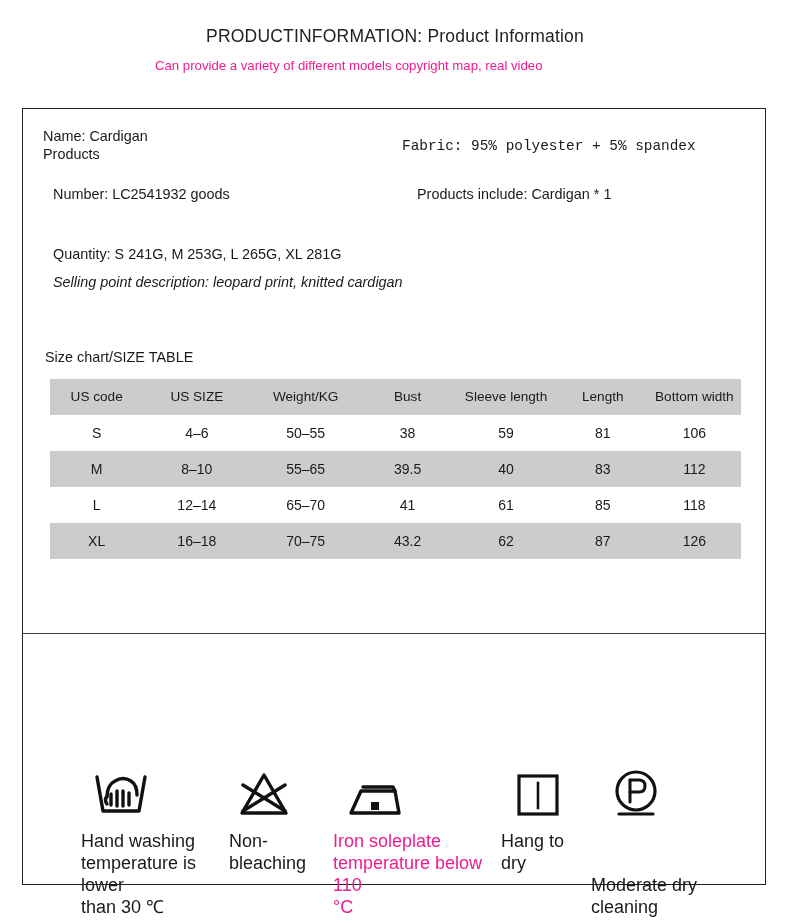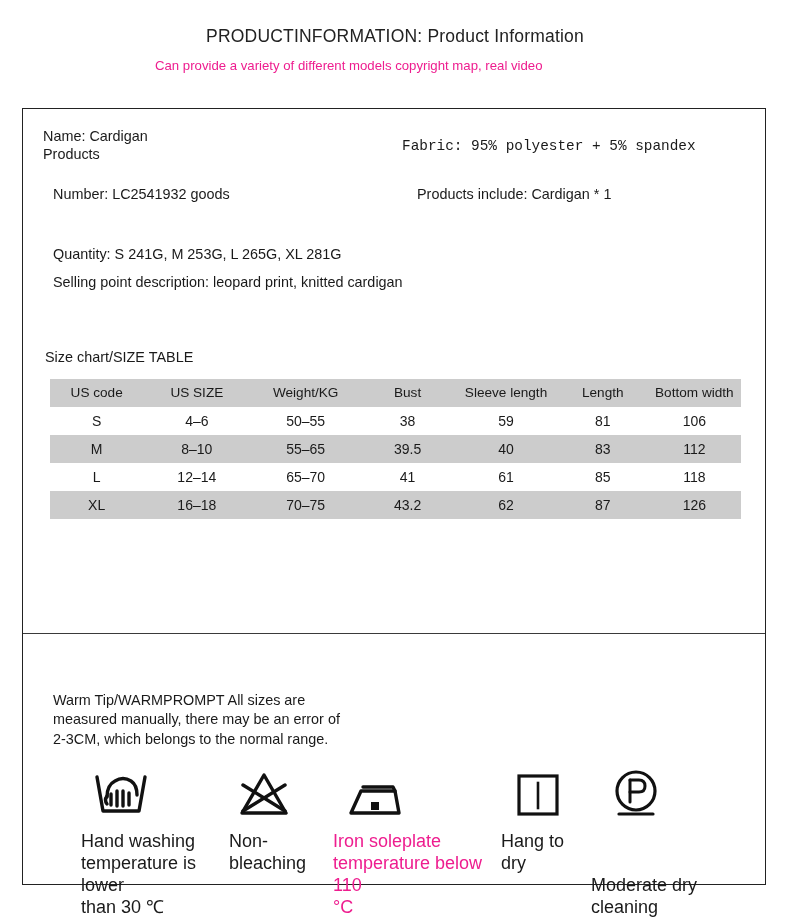--- a/index.html
+++ b/index.html
@@ -59,21 +59,21 @@
     font-size: 14.4px;
     line-height: 1.28;
     color: #1a1a1a;
     white-space: pre-line;
   }
   .i-name   { left: 20px;  top: 18px;  }
   .i-fabric { left: 379px; top: 28px; font-family: Liberation Mono, monospace;  }
   .i-number { left: 30px;  top: 76px;  }
   .i-incl   { left: 394px; top: 76px;  }
   .i-qty    { left: 30px;  top: 136px; }
-  .i-sell   { left: 30px;  top: 164px; }
+  .i-sell   { left: 30px;  top: 164px; font-style: italic; }
 
   
   .size-label {
     position: absolute;
     left: 22px;
     top: 240px;
     font-size: 14.4px;
     color: #1a1a1a;
   }
   .table {
@@ -83,21 +83,21 @@
     width: 691px;
     border-collapse: collapse;
     table-layout: fixed;
   }
   .table td, .table th {
     text-align: center;
     font-weight: normal;
     font-size: 14px;
     color: #1a1a1a;
     padding: 0;
-    height: 28px;
+    height: 36px;
     vertical-align: middle;
   }
   .table thead th {
     background: #cccccc;
     line-height: 1.14;
     font-size: 13.6px;
   }
   .table tbody tr.shaded td {
     background: #cccccc;
   }
@@ -246,23 +246,20 @@
         <td>43.2</td>
         <td>62</td>
         <td>87</td>
         <td>126</td>
       </tr>
     </tbody>
   </table>
 
   <div class="divider"></div>
 
-  <div class="warmtip">Warm Tip/WARMPROMPT All sizes are
-measured manually, there may be an error of
-2-3CM, which belongs to the normal range.</div>
 
   <div class="care-row">
 
     <div class="care-item c0">
       <div class="care-icon">
         <svg width="56" height="50" viewBox="0 0 56 50" fill="none" stroke="#111" stroke-width="3.4" stroke-linecap="round" stroke-linejoin="round">
           <path d="M4 8 L10 42 L46 42 L52 8"></path>
           <path d="M14 28 Q14 16 22 12 Q30 7 38 12 Q44 16 44 26" fill="none"></path>
           <path d="M18 36 L18 25"></path>
             <path d="M24 37 L24 22"></path>

